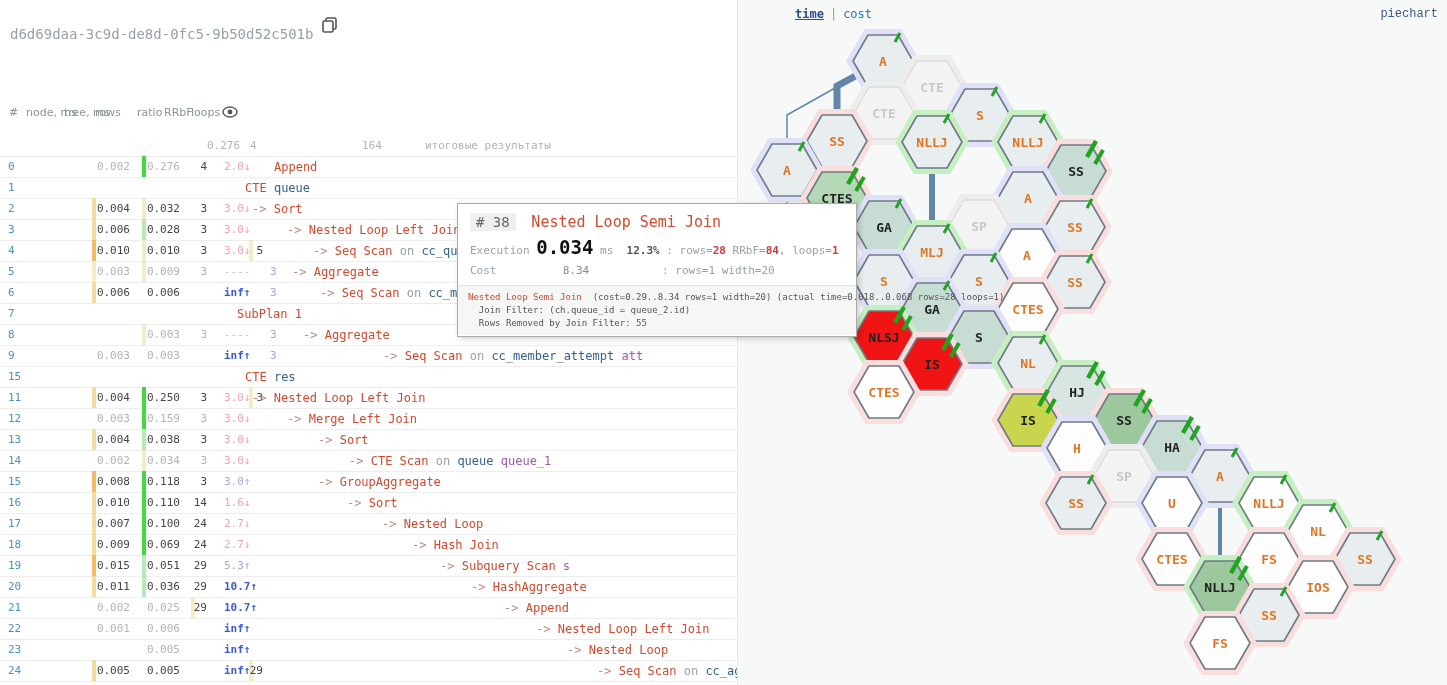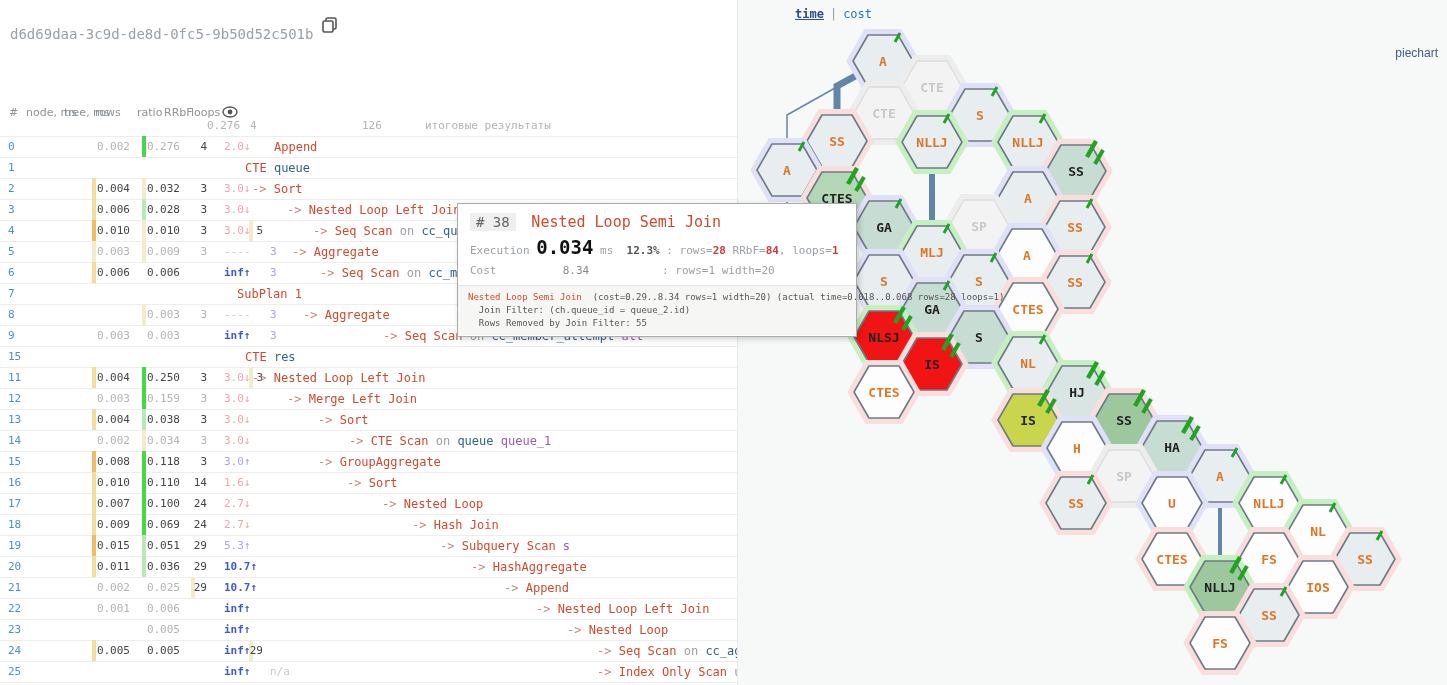--- a/index.html
+++ b/index.html
@@ -13,21 +13,21 @@
   #copy-icon{position:absolute;top:16px;cursor:pointer;}
   #tabbar{position:absolute;left:0;top:42px;width:737px;height:29px;border-bottom:1px solid #ddd;}
   .tab{display:inline-block;padding:6px 13px 7px 13px;font-size:13px;color:#2678be;cursor:pointer;}
   .tab.active{background:#fff;border:1px solid #ddd;border-bottom:1px solid #fff;color:#444;
               border-radius:3px 3px 0 0;position:relative;top:1px;}
   
   #thead{position:absolute;left:0;top:100px;width:737px;height:26px;font-size:11px;color:#8d9398;}
   #thead span{position:absolute;top:6px;}
   
   .prow{position:absolute;left:0;width:737px;height:21px;border-bottom:1px solid #ededed;
-        font-size:11px;white-space:pre;}
+        font-size:11px;white-space:pre;margin-top:20px;}
   .prow span{position:absolute;top:4px;}
   .cell{font-family:"DejaVu Sans Mono",monospace;}
   .bar{position:absolute;top:0;width:4px;height:21px;}
   .ptext{font-family:"DejaVu Sans Mono",monospace;font-size:12px;top:3px;}
   .c-red{color:#cf4a2e;} .c-navy{color:#33618e;} .c-purple{color:#9b59b6;}
   .c-gray{color:#9aa0a6;} .c-arrow{color:#c08a7e;}
   .sh-d{color:#444;} .sh-g{color:#b3b3b3;}
   .rc-pink{color:#f0a4ab;} .rc-lav{color:#a9a4e0;} .rc-blue{color:#3d5bd1;font-weight:bold;}
   .rc-dash{color:#c8c8c8;} .num{color:#4a90c9;}
   .b-yellow{background:#f3dc9e;} .b-orange{background:#f0bc66;} .b-green{background:#43d943;}
@@ -35,21 +35,21 @@
 
   
   #right-panel{position:absolute;left:737px;top:0;width:710px;height:685px;
                background:#f7f8f8;border-left:1px solid #e8e8e8;}
   #mode-switch{position:absolute;left:57px;top:7px;font-size:12px;
                font-family:"DejaVu Sans Mono",monospace;}
   #mode-time{color:#2a4d8f;font-weight:bold;text-decoration:underline;cursor:pointer;}
   #mode-sep{color:#999;margin:0 6px;}
   #mode-cost{color:#2678be;cursor:pointer;}
   #piechart-label{position:absolute;right:10px;top:7px;font-size:12px;color:#3c5a8c;
-                  font-family:Liberation Sans, sans-serif;margin-top:39px;}
+                  font-family:Liberation Mono, monospace;}
   #diagram{position:absolute;left:0;top:0;}
 
   
   #tooltip{position:absolute;left:457px;top:203px;width:398px;height:132px;background:#fff;
            border:1px solid #aaa;box-shadow:2px 2px 6px rgba(0,0,0,.18);z-index:20;
            font-family:"DejaVu Sans Mono",monospace;}
   #tt-head{padding:8px 12px 2px 12px;}
   #tt-num{background:#efefef;color:#666;font-size:14px;padding:1px 6px;}
   #tt-title{color:#cf4a2e;font-size:15px;margin-left:6px;}
   .tt-line{padding:3px 12px;font-size:11px;color:#9aa0a6;white-space:pre;}
@@ -74,21 +74,21 @@
       <span style="left: 95px; text-align: right;">rows</span>
       <span style="left: 137px;">ratio</span>
       <span style="left: 164px;">RRbF</span>
       <span style="left: 191px;">loops</span>
     </div>
   <svg id="eye-icon" width="16" height="12" viewBox="0 0 16 12" style="position:absolute;left:222px;top:106px;">
     <ellipse cx="8" cy="6" rx="7" ry="5" fill="none" stroke="#555" stroke-width="1.4"></ellipse>
     <circle cx="8" cy="6" r="2.4" fill="#555"></circle>
   </svg>
   <div id="rows-container">
-      <div class="prow" style="top: 115px;"><span class="cell sh-g" style="left: 207px;">0.276</span><span class="cell sh-g" style="left: 250px;">4</span><span class="cell sh-g" style="left: 362px;">126</span><span class="cell sh-g" style="left: 425px;">итоговые результаты</span></div>
+      <div class="prow" style="top: 115px;"><span class="cell sh-g" style="left: 207px;">0.276</span><span class="cell sh-g" style="left: 250px;">4</span><span class="cell sh-g" style="left: 362px;">164</span><span class="cell sh-g" style="left: 425px;">итоговые результаты</span></div>
       <div class="prow" style="top: 136px;"><span class="cell num" style="left: 8px;">0</span><div class="bar b-green" style="left: 142px;"></div><span class="cell sh-g" style="left: 60px; width: 70px; text-align: right;">0.002</span><span class="cell sh-g" style="left: 112px; width: 68px; text-align: right;">0.276</span><span class="cell sh-d" style="left: 168px; width: 39px; text-align: right;">4</span><span class="cell rc-pink" style="left: 224px;">2.0↓</span><span class="ptext" style="left: 274px;"><span class="c-red" style="position: static;">Append</span></span></div>
       <div class="prow" style="top: 157px;"><span class="cell num" style="left: 8px;">1</span><span class="ptext" style="left: 245px;"><span class="c-red" style="position: static;">CTE </span><span class="c-navy" style="position: static;">queue</span></span></div>
       <div class="prow" style="top: 178px;"><span class="cell num" style="left: 8px;">2</span><div class="bar b-yellow" style="left: 92px;"></div><div class="bar b-pale" style="left: 142px;"></div><span class="cell sh-d" style="left: 60px; width: 70px; text-align: right;">0.004</span><span class="cell sh-d" style="left: 112px; width: 68px; text-align: right;">0.032</span><span class="cell sh-d" style="left: 168px; width: 39px; text-align: right;">3</span><span class="cell rc-pink" style="left: 224px;">3.0↓</span><span class="ptext" style="left: 252px;"><span class="c-arrow" style="position: static;">-&gt; </span><span class="c-red" style="position: static;">Sort</span></span></div>
       <div class="prow" style="top: 199px;"><span class="cell num" style="left: 8px;">3</span><div class="bar b-yellow" style="left: 92px;"></div><div class="bar b-palegreen" style="left: 142px;"></div><span class="cell sh-d" style="left: 60px; width: 70px; text-align: right;">0.006</span><span class="cell sh-d" style="left: 112px; width: 68px; text-align: right;">0.028</span><span class="cell sh-d" style="left: 168px; width: 39px; text-align: right;">3</span><span class="cell rc-pink" style="left: 224px;">3.0↓</span><span class="ptext" style="left: 287px;"><span class="c-arrow" style="position: static;">-&gt; </span><span class="c-red" style="position: static;">Nested Loop Left Join</span></span></div>
       <div class="prow" style="top: 220px;"><span class="cell num" style="left: 8px;">4</span><div class="bar b-orange" style="left: 92px;"></div><div class="bar b-pale" style="left: 142px;"></div><div class="bar b-pale" style="left: 249px;"></div><span class="cell sh-d" style="left: 60px; width: 70px; text-align: right;">0.010</span><span class="cell sh-d" style="left: 112px; width: 68px; text-align: right;">0.010</span><span class="cell sh-d" style="left: 168px; width: 39px; text-align: right;">3</span><span class="cell rc-pink" style="left: 224px;">3.0↓</span><span class="cell sh-d" style="left: 218px; width: 45px; text-align: right;">5</span><span class="ptext" style="left: 313px;"><span class="c-arrow" style="position: static;">-&gt; </span><span class="c-red" style="position: static;">Seq Scan</span><span class="c-gray" style="position: static;"> on </span><span class="c-navy" style="position: static;">cc_queue</span><span class="c-purple" style="position: static;"> q</span></span></div>
       <div class="prow" style="top: 241px;"><span class="cell num" style="left: 8px;">5</span><div class="bar b-pale" style="left: 92px;"></div><div class="bar b-pale" style="left: 142px;"></div><span class="cell sh-g" style="left: 60px; width: 70px; text-align: right;">0.003</span><span class="cell sh-g" style="left: 112px; width: 68px; text-align: right;">0.009</span><span class="cell sh-g" style="left: 168px; width: 39px; text-align: right;">3</span><span class="cell rc-dash" style="left: 224px;">----</span><span class="cell rc-lav" style="left: 270px;">3</span><span class="ptext" style="left: 292px;"><span class="c-arrow" style="position: static;">-&gt; </span><span class="c-red" style="position: static;">Aggregate</span></span></div>
       <div class="prow" style="top: 262px;"><span class="cell num" style="left: 8px;">6</span><div class="bar b-yellow" style="left: 92px;"></div><span class="cell sh-d" style="left: 60px; width: 70px; text-align: right;">0.006</span><span class="cell sh-d" style="left: 112px; width: 68px; text-align: right;">0.006</span><span class="cell rc-blue" style="left: 224px;">inf↑</span><span class="cell rc-lav" style="left: 270px;">3</span><span class="ptext" style="left: 320px;"><span class="c-arrow" style="position: static;">-&gt; </span><span class="c-red" style="position: static;">Seq Scan</span><span class="c-gray" style="position: static;"> on </span><span class="c-navy" style="position: static;">cc_member_attempt</span><span class="c-purple" style="position: static;"> m</span></span></div>
       <div class="prow" style="top: 283px;"><span class="cell num" style="left: 8px;">7</span><span class="ptext" style="left: 237px;"><span class="c-red" style="position: static;">SubPlan 1</span></span></div>
       <div class="prow" style="top: 304px;"><span class="cell num" style="left: 8px;">8</span><div class="bar b-pale" style="left: 142px;"></div><span class="cell sh-g" style="left: 112px; width: 68px; text-align: right;">0.003</span><span class="cell sh-g" style="left: 168px; width: 39px; text-align: right;">3</span><span class="cell rc-dash" style="left: 224px;">----</span><span class="cell rc-lav" style="left: 270px;">3</span><span class="ptext" style="left: 303px;"><span class="c-arrow" style="position: static;">-&gt; </span><span class="c-red" style="position: static;">Aggregate</span></span></div>
       <div class="prow" style="top: 325px;"><span class="cell num" style="left: 8px;">9</span><span class="cell sh-g" style="left: 60px; width: 70px; text-align: right;">0.003</span><span class="cell sh-g" style="left: 112px; width: 68px; text-align: right;">0.003</span><span class="cell rc-blue" style="left: 224px;">inf↑</span><span class="cell rc-lav" style="left: 270px;">3</span><span class="ptext" style="left: 383px;"><span class="c-arrow" style="position: static;">-&gt; </span><span class="c-red" style="position: static;">Seq Scan</span><span class="c-gray" style="position: static;"> on </span><span class="c-navy" style="position: static;">cc_member_attempt</span><span class="c-purple" style="position: static;"> att</span></span></div>

